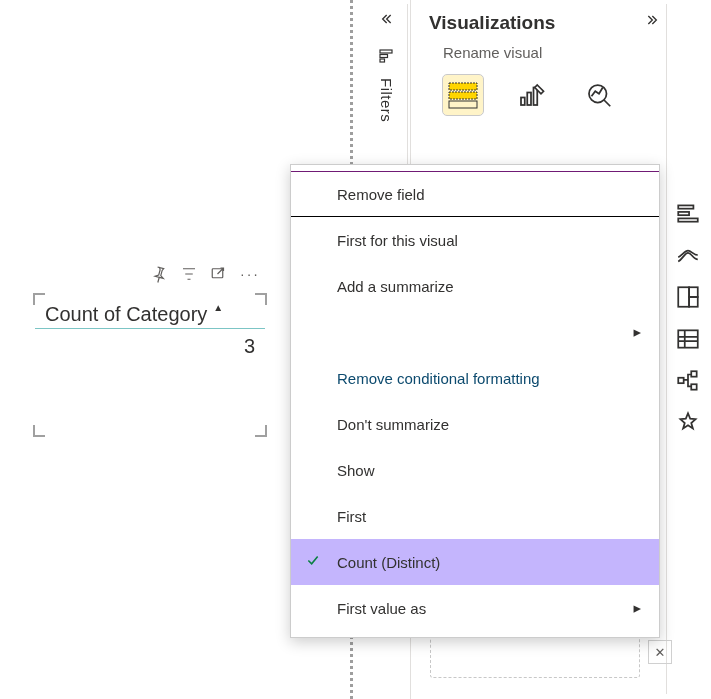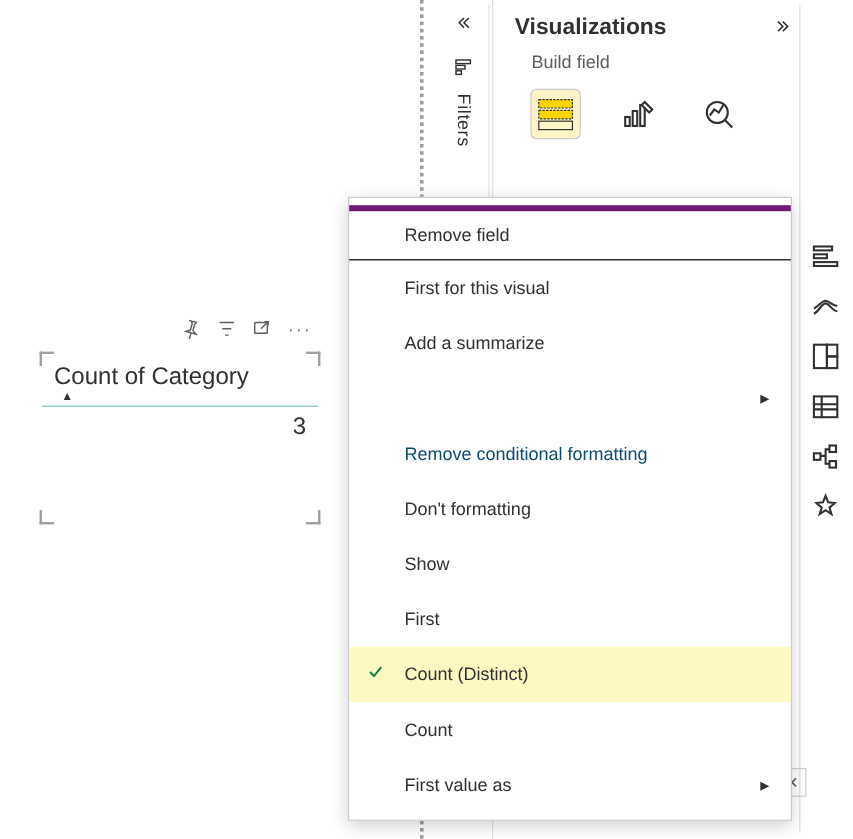--- a/index.html
+++ b/index.html
@@ -52,21 +52,21 @@
   .corner.tr { top: -2px; right: -2px; border-left: none; border-bottom: none; }
   .corner.bl { bottom: -2px; left: -2px; border-right: none; border-top: none; }
   .corner.br { bottom: -2px; right: -2px; border-left: none; border-top: none; }
 
   .card-header {
     padding: 8px 10px 2px 10px;
     font-size: 20px;
     color: #323130;
     border-bottom: 1px solid #7cc5c5;
     display: flex;
-    flex-direction: column;
+    flex-direction: row;
   }
   .sort-arrow {
     font-size: 10px;
     line-height: 10px;
     margin-top: 0px;
     margin-left: 6px;
     color: #323130;
   }
   .card-value {
     text-align: right;
@@ -114,21 +114,21 @@
   .viz-pane {
     position: absolute;
     left: 410px; top: 0;
     width: 255px;
     height: 699px;
     border-left: 1px solid #e1dfdd;
     padding: 0;
   }
   .viz-header {
     display: flex;
-    align-items: center;
+    align-items: flex-start;
     justify-content: space-between;
     padding: 12px 4px 10px 18px;
   }
   .viz-title {
     font-size: 19px;
     font-weight: 600;
   }
   .viz-subtitle {
     padding: 0 18px 10px 32px;
     font-size: 15px;
@@ -182,25 +182,25 @@
     display: flex;
     align-items: center;
     height: 46px;
     padding: 0 18px 0 46px;
     font-size: 15px;
     color: #323130;
     cursor: default;
     position: relative;
   }
   .menu-item.first-hl {
-    border-top: 5px solid #701a75;
+    border-top: 1px solid #701a75;
     border-bottom: 1px solid #000;
   }
   .menu-item.disabled { color: #0c4a6e; }
-  .menu-item.selected { background: #fef9c3; }
+  .menu-item.selected { background: #c4b5fd; }
   .menu-item .check {
     position: absolute;
     left: 14px; top: 50%; transform: translateY(-50%);
     color: #0b8043;
   }
   .menu-item .submenu-arrow {
     margin-left: auto;
     color: #323130;
   }
 
@@ -281,21 +281,21 @@
 
 <div class="viz-pane">
   <div class="viz-header">
     <span class="viz-title">Visualizations</span>
     <span>
       <svg width="16" height="16" viewBox="0 0 24 24" fill="none" stroke="currentColor" stroke-width="2">
           <path d="M11 6l6 6-6 6M5 6l6 6-6 6"></path>
         </svg>
     </span>
   </div>
-  <div class="viz-subtitle">Build field</div>
+  <div class="viz-subtitle">Rename visual</div>
 
   <div class="viz-tabs">
     <div class="viz-tab selected">
       <svg width="32" height="30" viewBox="0 0 32 30">
         <rect class="sel-row" x="2" y="3" width="28" height="7" fill="#ffd500" stroke="#333" stroke-dasharray="2 1"></rect>
         <rect class="sel-row" x="2" y="12" width="28" height="7" fill="#ffd500" stroke="#333" stroke-dasharray="2 1"></rect>
         <rect x="2" y="21" width="28" height="7" fill="none" stroke="#333"></rect>
       </svg>
     </div>
     <div class="viz-tab">
@@ -359,36 +359,33 @@
   <div class="menu-item">
     <span>Add a summarize</span>
   </div>
   <div class="menu-item">
     <span class="submenu-arrow">▸</span>
   </div>
   <div class="menu-item disabled">
     <span>Remove conditional formatting</span>
   </div>
   <div class="menu-item">
-    <span>Don't formatting</span>
+    <span>Don't summarize</span>
   </div>
   <div class="menu-item">
     <span>Show</span>
   </div>
   <div class="menu-item">
     <span>First</span>
   </div>
   <div class="menu-item selected">
     <span class="check">
       <svg width="16" height="16" viewBox="0 0 24 24" fill="none" stroke="currentColor" stroke-width="2.4">
           <path d="M5 12l5 5 9-11"></path>
         </svg>
     </span>
     <span>Count (Distinct)</span>
   </div>
   <div class="menu-item">
-    <span>Count</span>
-  </div>
-  <div class="menu-item">
     <span>First value as</span>
     <span class="submenu-arrow">▸</span>
   </div>
 </div>
 
 </body></html>

